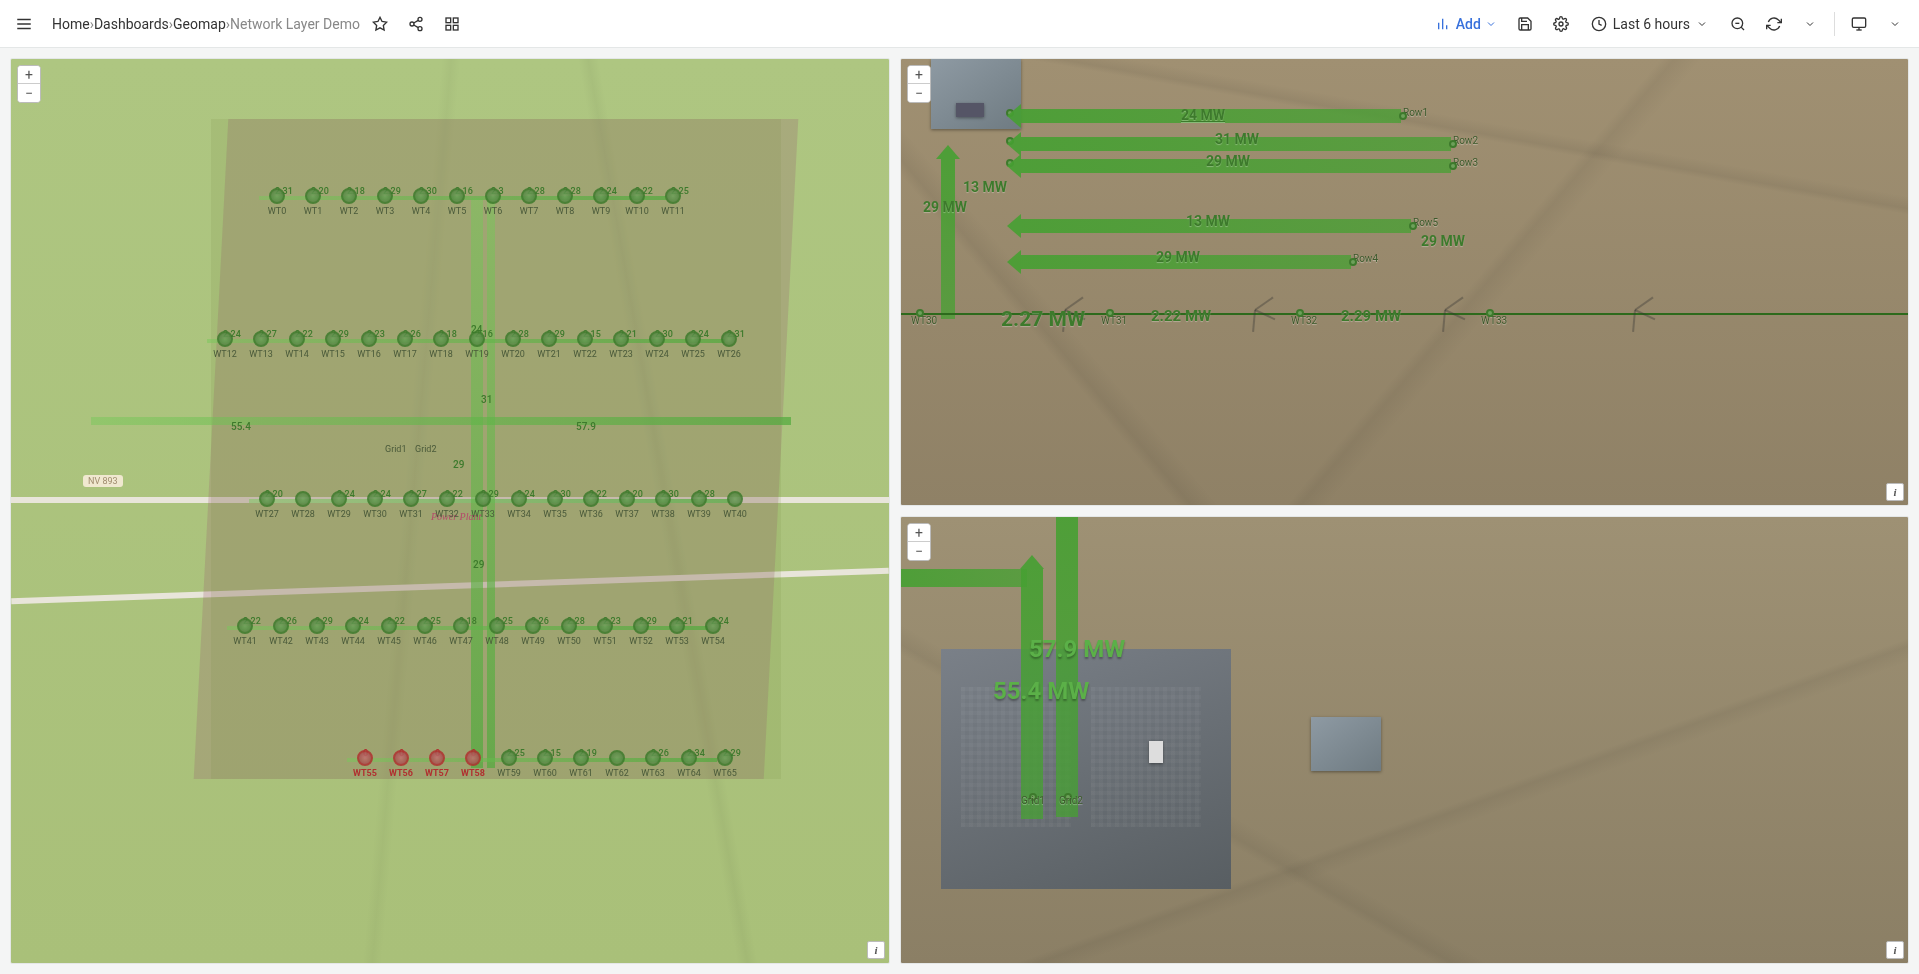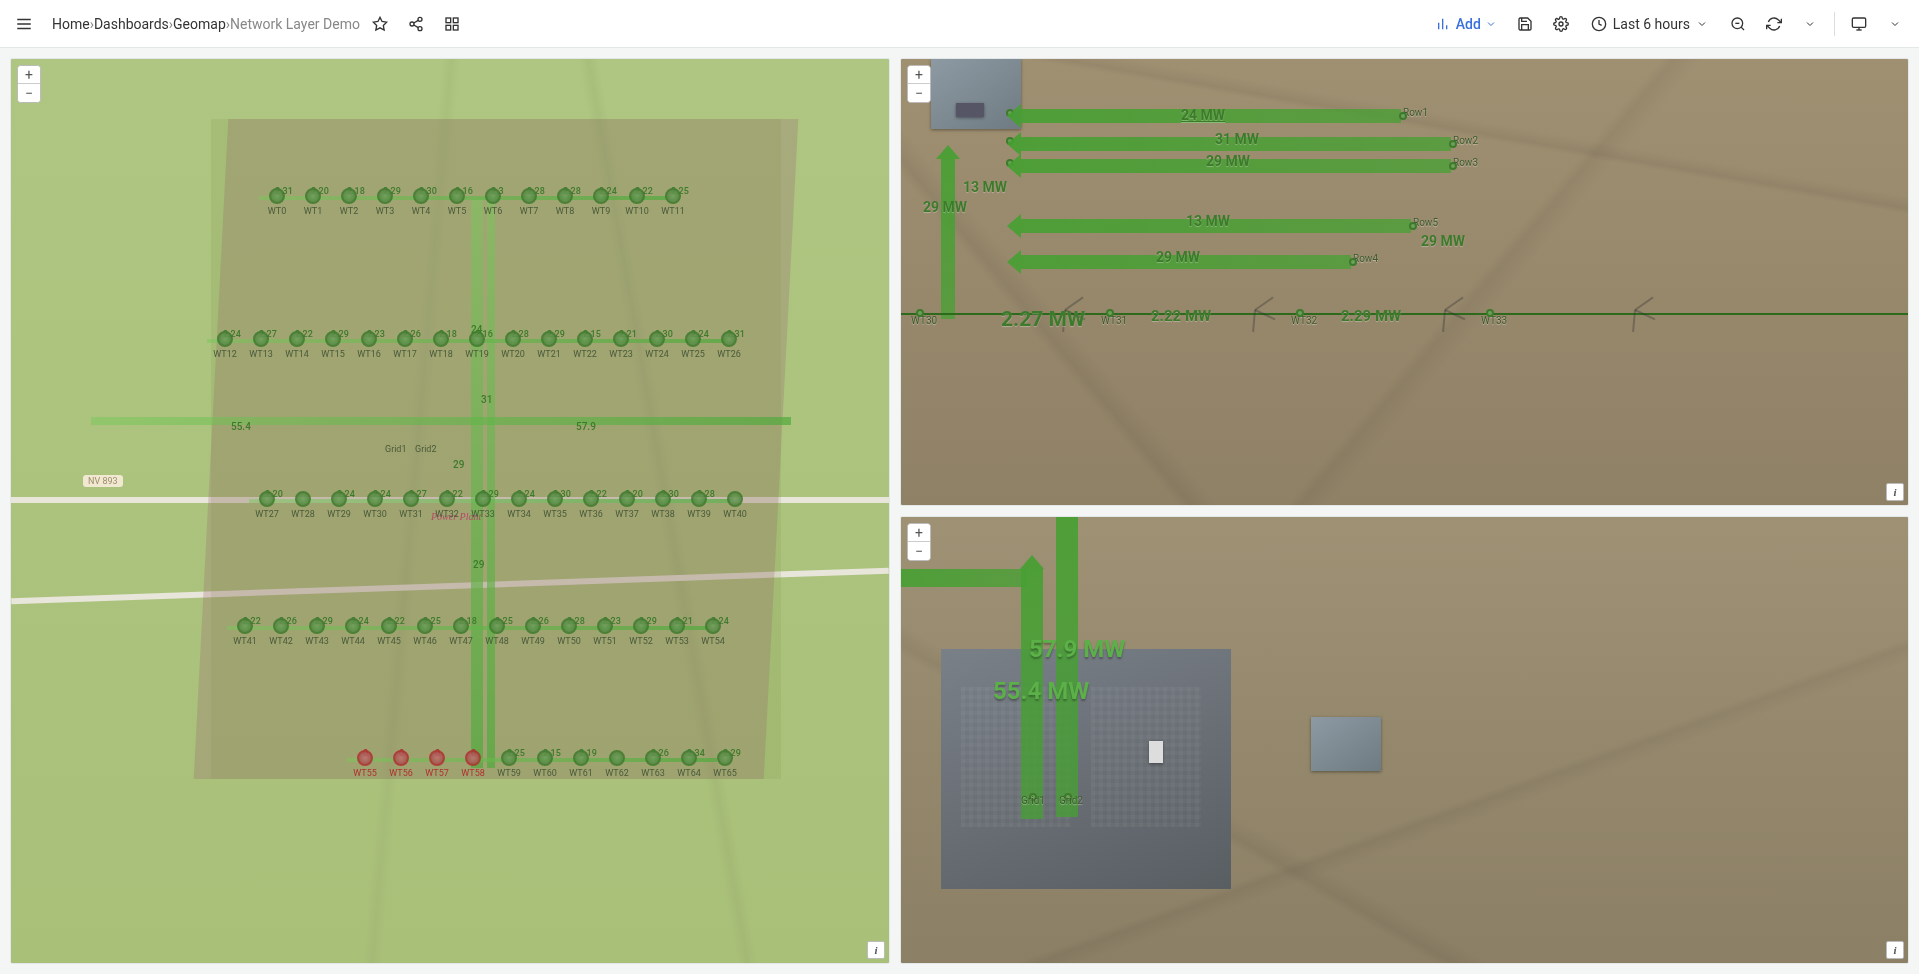--- a/index.html
+++ b/index.html
@@ -39,21 +39,21 @@
 .grass-mask { position:absolute; background:rgba(120,140,70,0.15); }
 
 
 .trow { position:absolute; left:0; right:0; display:flex; align-items:center; }
 .turbine { position:relative; width:36px; text-align:center; }
 .tnode { width:16px; height:16px; border:2px solid #3d7a2c; border-radius:50%; background:radial-gradient(circle,#6da05a 0%, #4a7d39 100%); margin:0 auto; opacity:0.85; }
 .tnode.red { border-color:#b03030; background:radial-gradient(circle,#c47070 0%, #9c4242 100%); }
 .tval { position:absolute; top:-2px; left:16px; font-size:9px; color:#3d7a2c; font-weight:500; white-space:nowrap; }
 .tval.red { color:#b03030; }
 .tlbl { font-size:9px; color:#4a5a3a; margin-top:2px; white-space:nowrap; }
-.tlbl.red { color:#b03030; font-weight:400; }
+.tlbl.red { color:#b03030; font-weight:700; }
 
 
 .hflow { position:absolute; height:12px; background:linear-gradient(to right,rgba(120,200,90,.5),rgba(80,170,60,.7)); }
 .vflow { position:absolute; width:12px; background:linear-gradient(to bottom,rgba(120,200,90,.5),rgba(80,170,60,.7)); }
 .flow-lbl { position:absolute; font-size:10px; color:#3d7a2c; font-weight:500; }
 .plant-lbl { position:absolute; font-size:10px; color:#b54a6a; font-style:italic;font-family:Liberation Serif, serif; }
 .grid-lbl { position:absolute; font-size:9px; color:#4a5a3a; }
 
 
 .terrain { width:100%; height:100%; position:relative; background:

